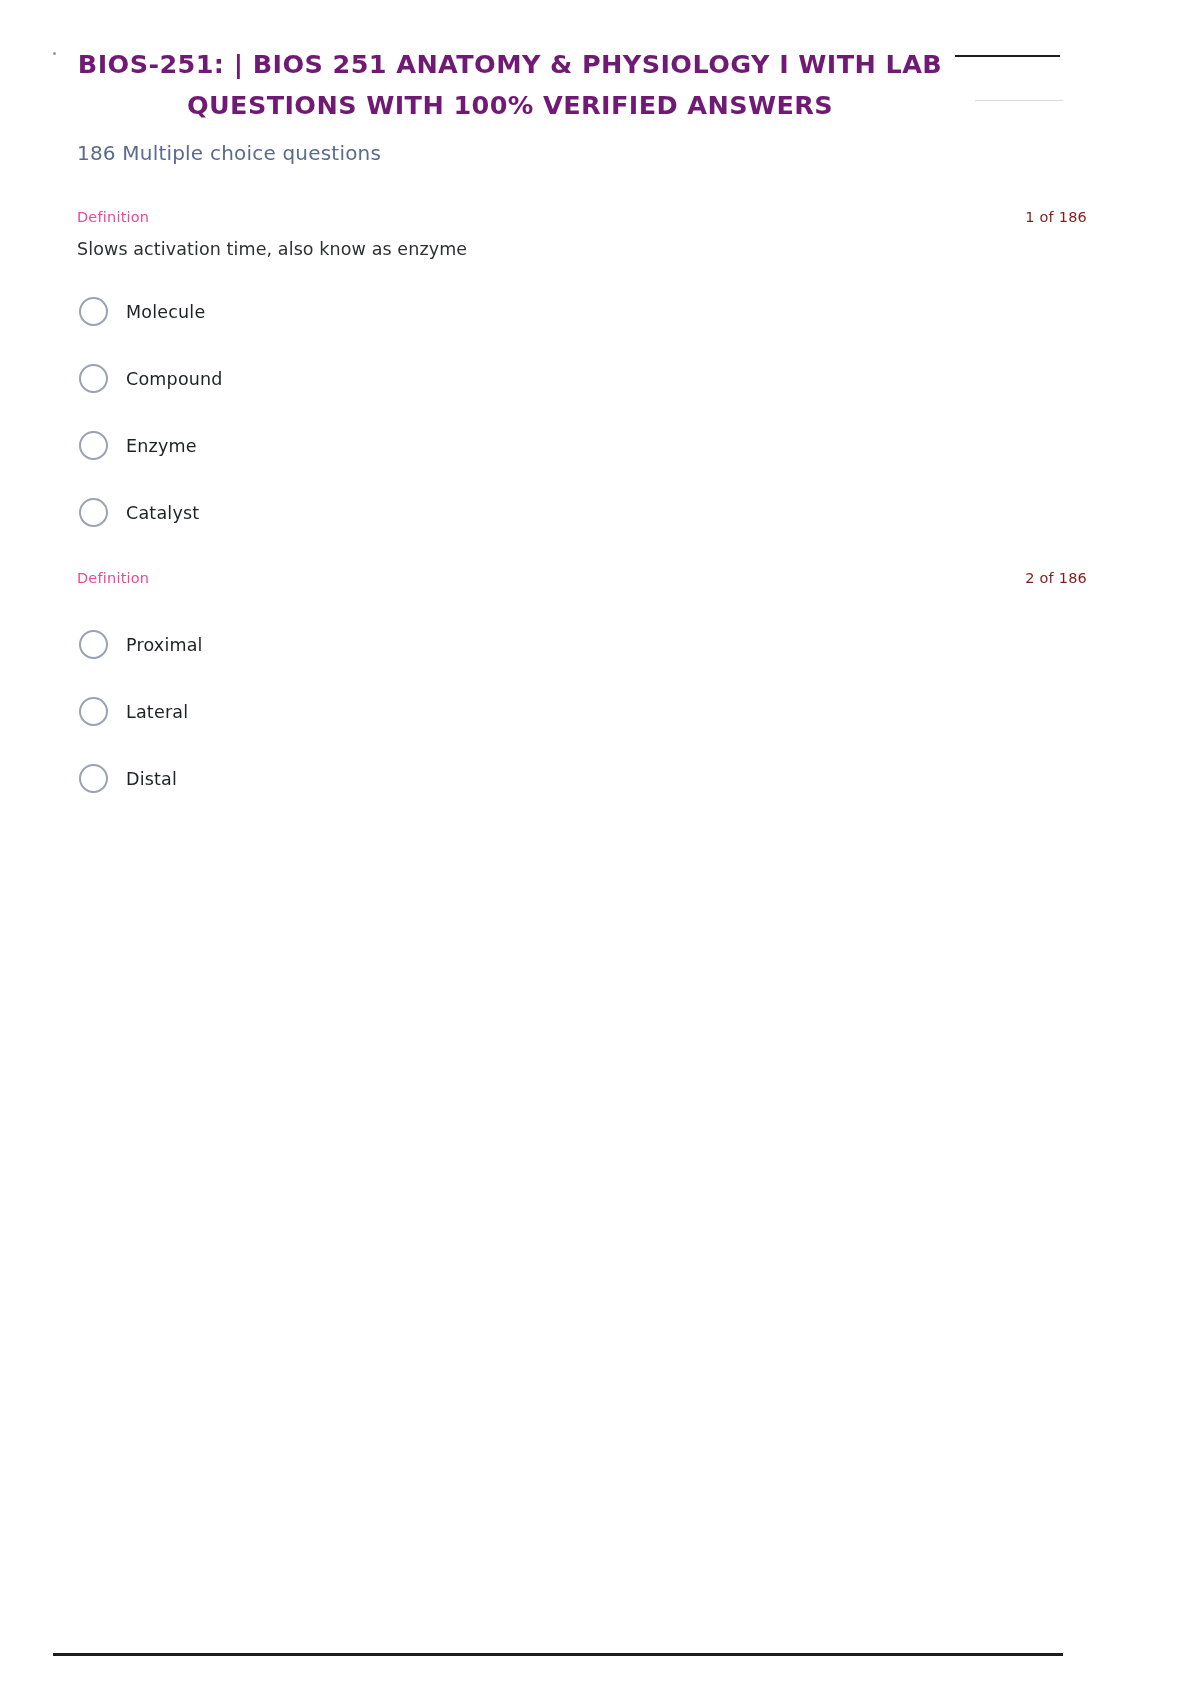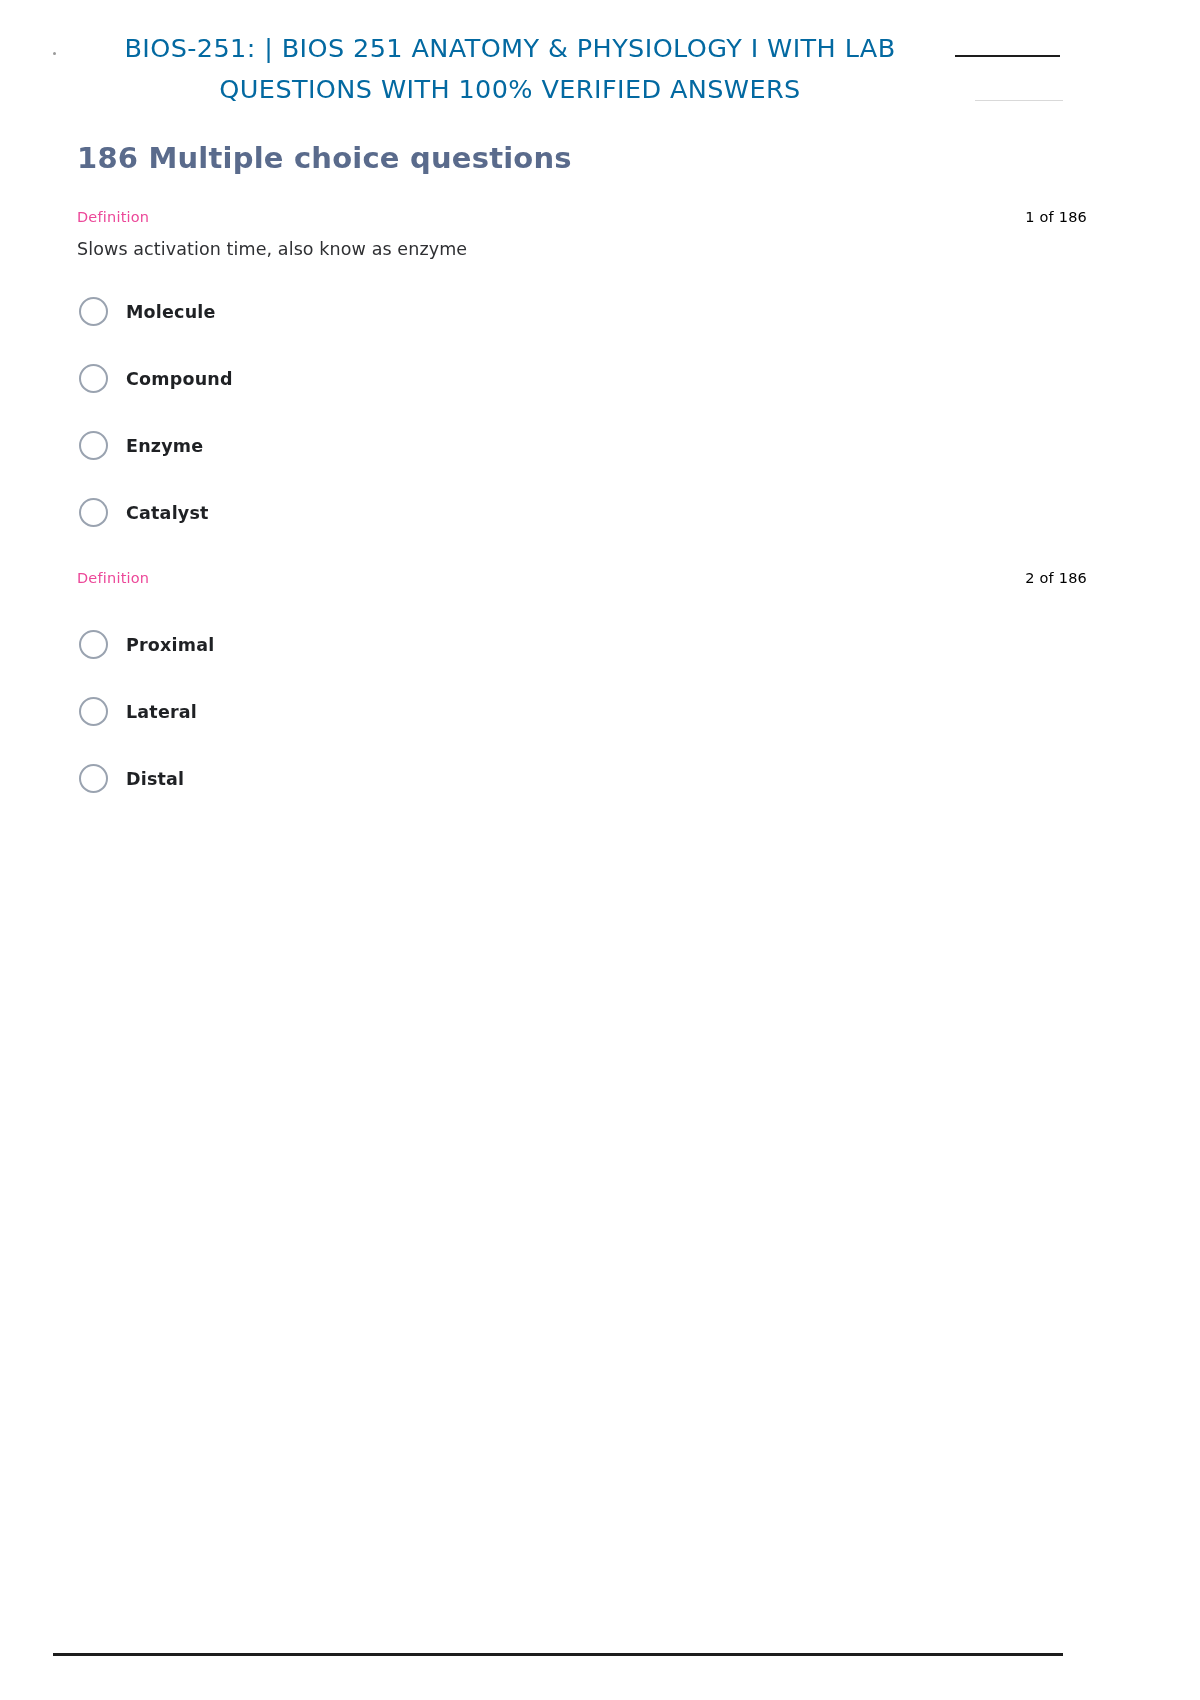--- a/index.html
+++ b/index.html
@@ -57,38 +57,38 @@
     left: 53px;
     top: 1653px;
     width: 1010px;
     height: 3px;
     background: #1d1d1d;
   }
 
   .doc-title {
     position: absolute;
     left: 60px;
-    top: 28px;
+    top: 44px;
     width: 900px;
     text-align: center;
-    color: #0369a1;
+    color: #701a75;
     font-family: "DejaVu Sans", sans-serif;
-    font-weight: 400;
+    font-weight: 700;
     font-size: 25.5px;
     letter-spacing: 0.4px;
     line-height: 41px;
   }
 
   .section-heading {
     position: absolute;
     left: 77px;
     top: 141px;
     color: #5a6b8c;
-    font-size: 29px;
-    font-weight: 700;
+    font-size: 20px;
+    font-weight: 400;
     letter-spacing: 0.2px;
   }
 
   .qblock {
     position: absolute;
     left: 77px;
     width: 1010px;
   }
 
   .qhead {
@@ -101,21 +101,21 @@
     top: 0;
     font-size: 14.5px;
     color: #ec4899;
     letter-spacing: 0.2px;
   }
   .qcounter {
     position: absolute;
     right: 0;
     top: 0;
     font-size: 14.5px;
-    color: #000000;
+    color: #7f1d1d;
     letter-spacing: 0.2px;
   }
   .qprompt {
     margin-top: 8px;
     font-size: 17.5px;
     color: #2f3033;
     letter-spacing: 0.1px;
   }
 
   .options {
@@ -132,21 +132,21 @@
     border: 2.5px solid #9aa3b0;
     border-radius: 50%;
     box-sizing: border-box;
     flex: 0 0 auto;
     margin-left: 2px;
     background: #ffffff;
   }
   .option-label {
     margin-left: 18px;
     font-size: 17.5px;
-    font-weight: 700;
+    font-weight: 400;
     color: #1f2124;
     letter-spacing: 0.2px;
   }
 </style>
 </head>
 <body>
 
 <div class="page">
 
   <div class="corner-dot"></div>

